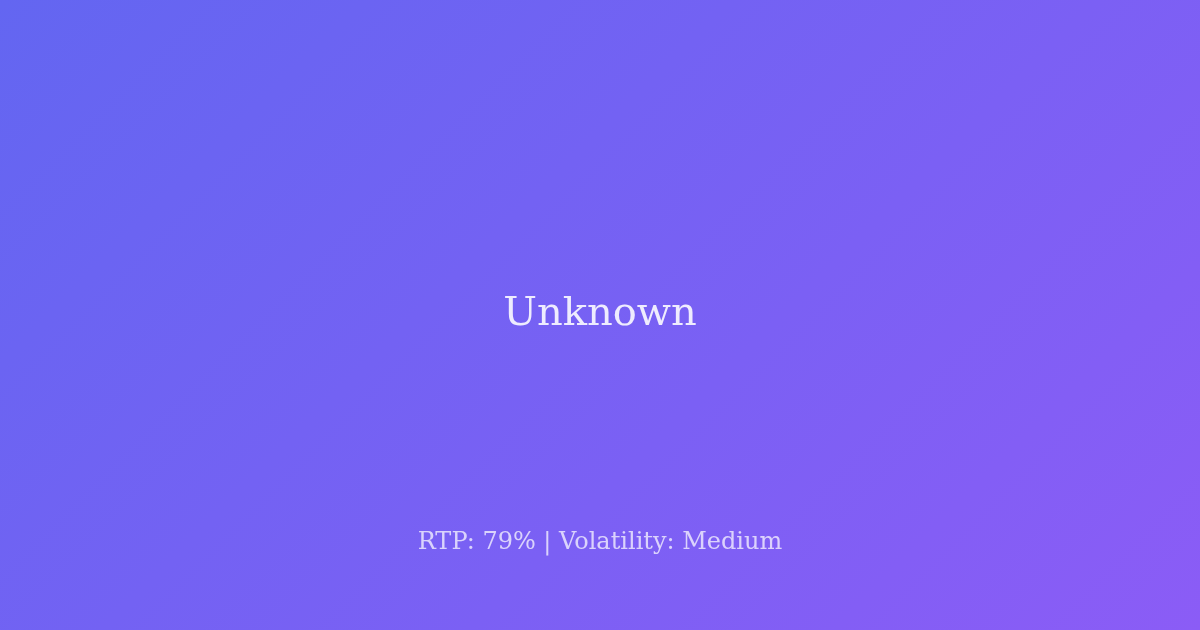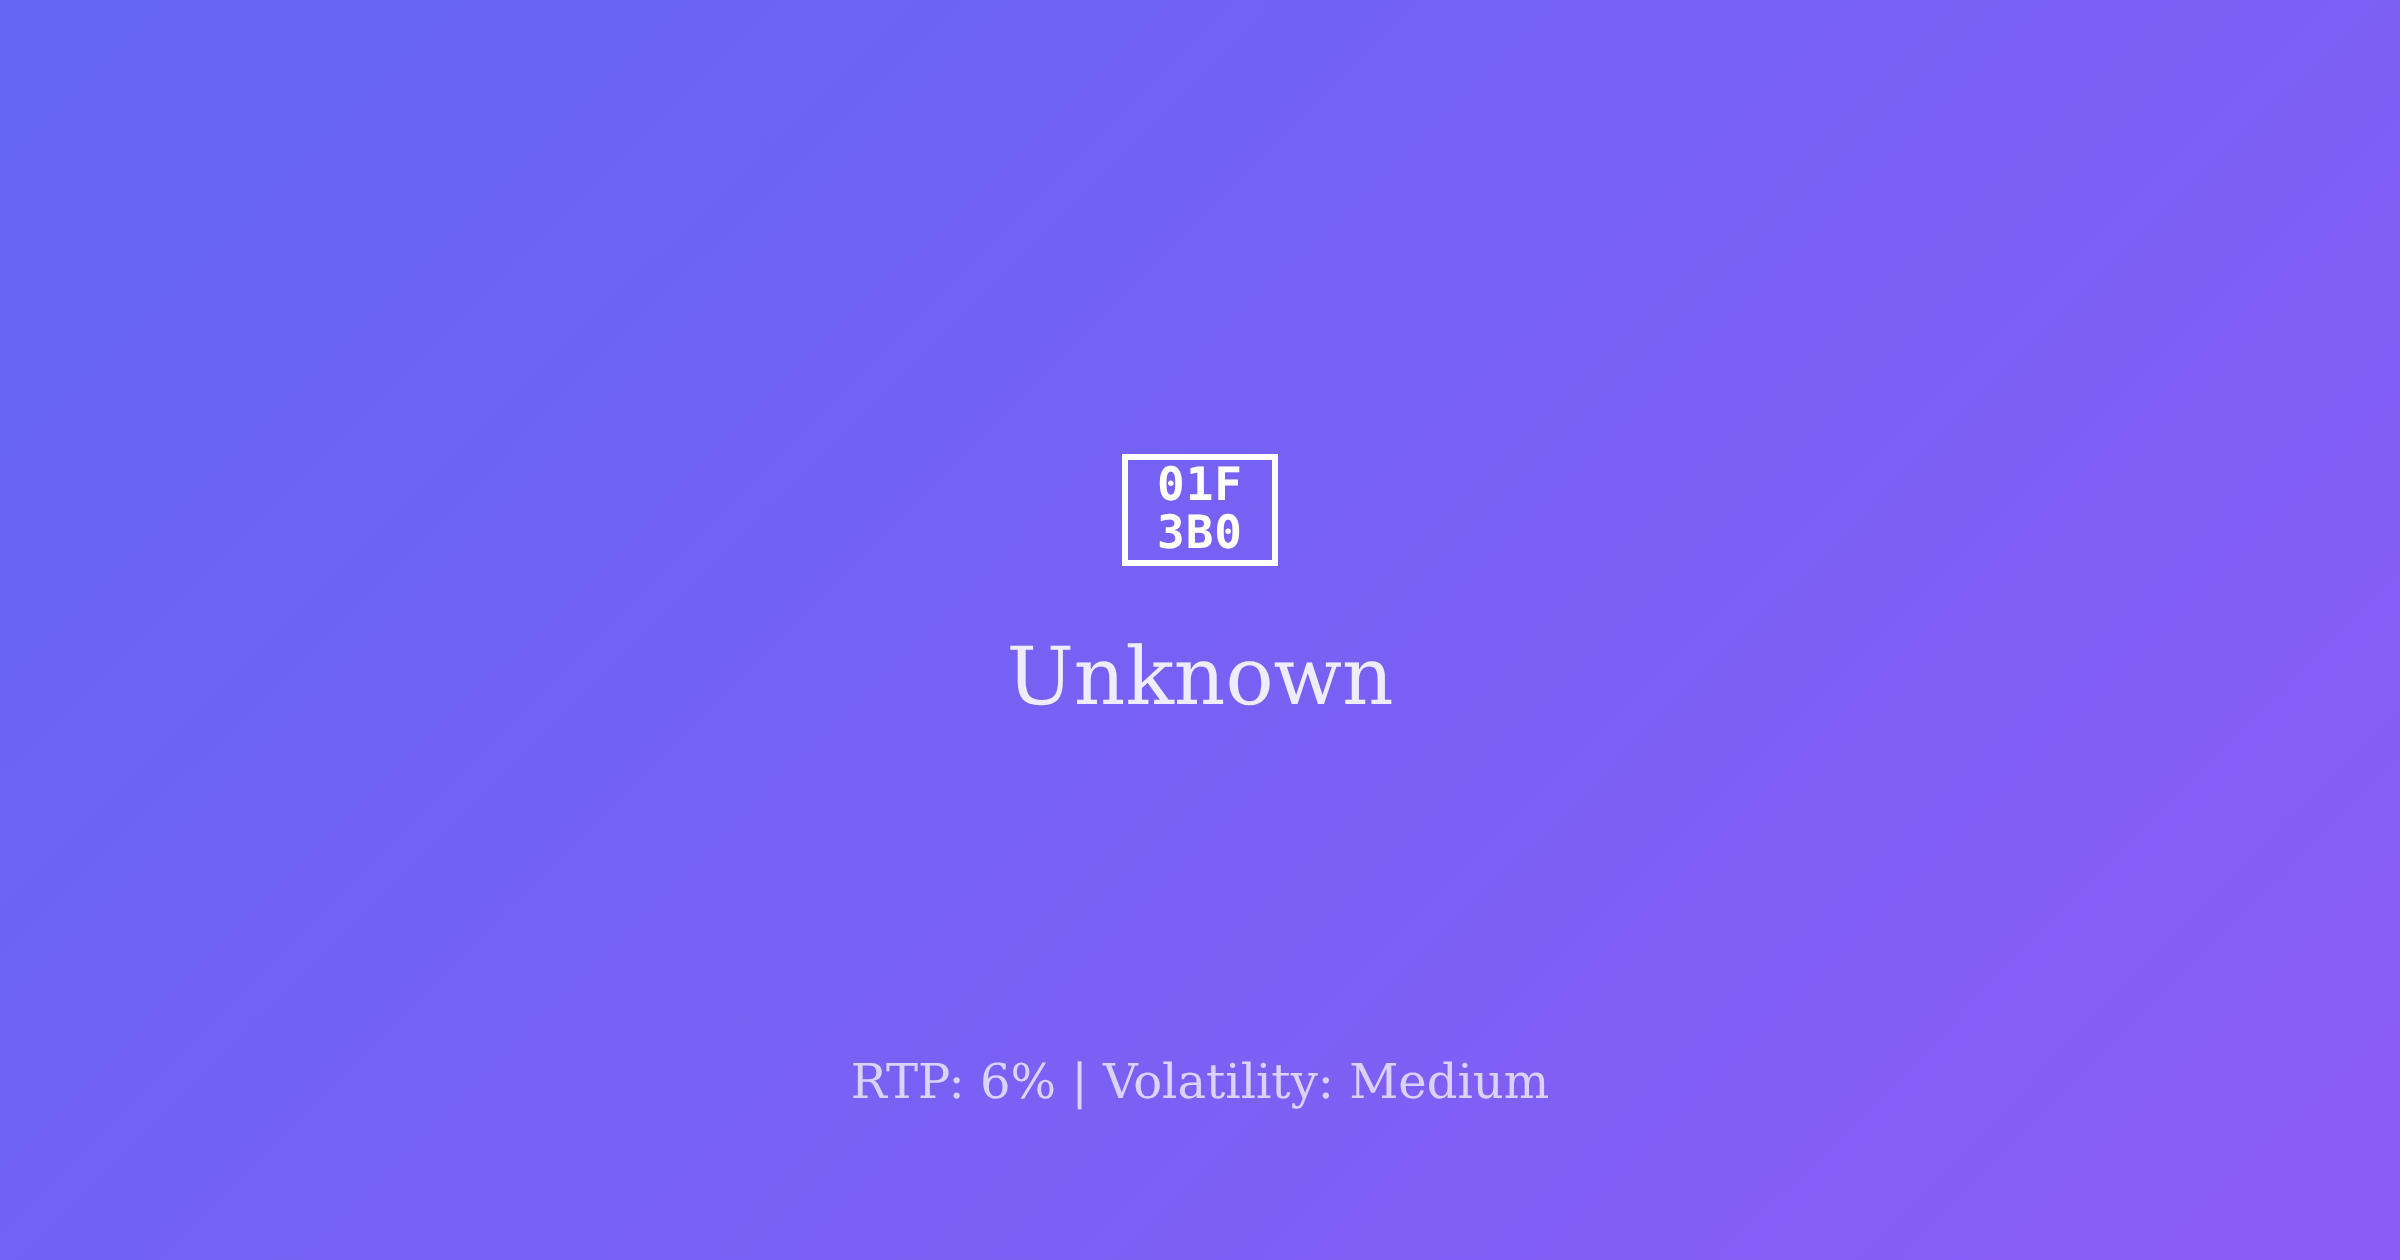--- a/index.html
+++ b/index.html
@@ -106,25 +106,21 @@
   }
 </style>
 </head>
 <body>
 
 <div class="og-card">
 
   <div class="center-block">
 
     <div class="game-title">
-      <span class="tofu-glyph">
-        <span class="tofu-row">01F</span>
-        <span class="tofu-row">3B0</span>
-      </span>
     </div>
 
     <div class="game-subtitle">Unknown</div>
 
   </div>
 
-  <div class="game-meta">RTP: 6% | Volatility: Medium</div>
+  <div class="game-meta">RTP: 79% | Volatility: Medium</div>
 
 </div>
 
 </body></html>

